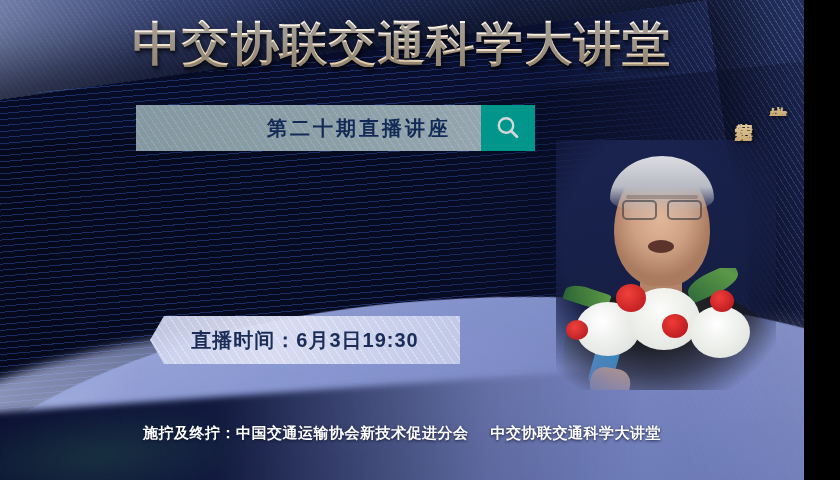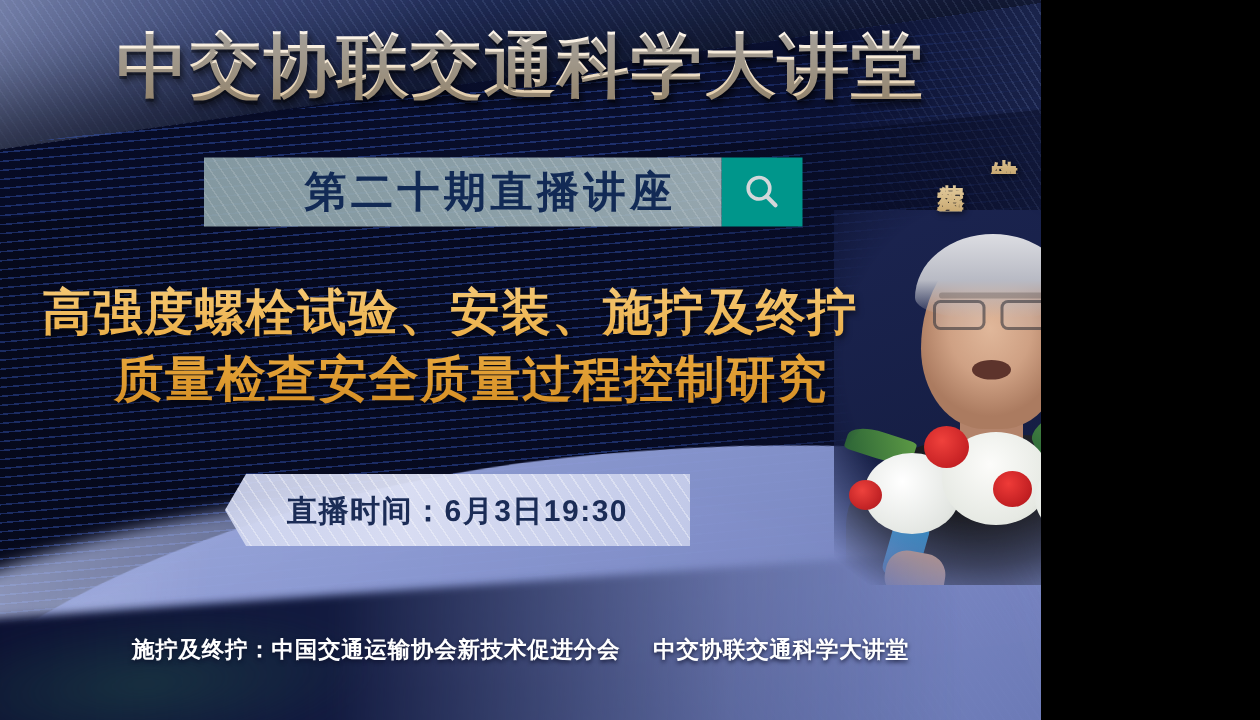--- a/index.html
+++ b/index.html
@@ -1,17 +1,17 @@
 <!DOCTYPE html>
 <html><head>
 <meta charset="utf-8">
 <style>
   html,body{margin:0;padding:0;background:#000;}
   .poster{
-    position:relative;width:694px;height:480px;overflow:hidden;
+    position:relative;width:804px;height:480px;overflow:hidden;
     font-family:"Liberation Sans","DejaVu Sans",sans-serif;
     background:#8b5cf6;
   }
 
   
   .bg-base{
     position:absolute;inset:0;
     background:
       radial-gradient(120% 90% at 82% 12%, #27355f 0%, #1b2750 38%, #111a3c 62%, #0a0f2c 100%),
       linear-gradient(115deg,#2b3560 0%, #1a2448 30%, #0c1230 60%, #070b22 100%);
@@ -207,21 +207,21 @@
   }
   .sub-banner-body:after{
     content:"";position:absolute;inset:0;
     background:repeating-linear-gradient(56deg,
       rgba(255,255,255,.13) 0px, rgba(255,255,255,.13) 1px,
       rgba(0,0,0,0) 1px, rgba(0,0,0,0) 6px);
     pointer-events:none;
   }
   .sub-banner-text{
     position:relative;z-index:2;
-    font-size:28px;font-weight:bold;color:#122a55;
+    font-size:20px;font-weight:bold;color:#122a55;
     letter-spacing:3px;padding-right:30px;
   }
   .sub-banner-icon{
     width:54px;background:#00968b;
     display:flex;align-items:center;justify-content:center;
   }
 
   
   .topic{
     position:absolute;left:0;top:186px;width:600px;
@@ -332,24 +332,20 @@
       <span class="sub-banner-text">第二十期直播讲座</span>
     </div>
     <div class="sub-banner-icon">
       <svg width="28" height="28" viewBox="0 0 28 28" aria-hidden="true">
         <circle cx="12" cy="11.5" r="7.2" fill="none" stroke="#d3d7da" stroke-width="2.4"></circle>
         <line x1="17.2" y1="17" x2="23" y2="22.8" stroke="#d3d7da" stroke-width="2.8" stroke-linecap="round"></line>
       </svg>
     </div>
   </div>
 
-  <div class="topic">
-    <div>高强度螺栓试验、安装、施拧及终拧</div>
-    <div class="topic-l2">质量检查安全质量过程控制研究</div>
-  </div>
 
   <div class="time-pill">
     <span class="time-text">直播时间：6月3日19:30</span>
   </div>
 
   <div class="vcol vcol-company">中铁大桥科学研究院有限公司</div>
   <div class="vcol vcol-person">黄绍桥  高栓试验研究首席专家</div>
 
   <div class="footer">
     <span>施拧及终拧：</span><span>中国交通运输协会新技术促进分会</span><span class="gap"></span><span>中交协联交通科学大讲堂</span>

